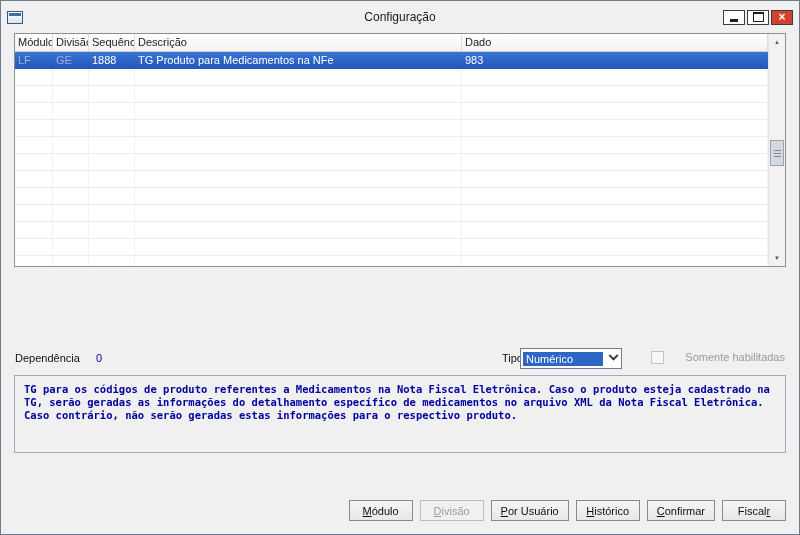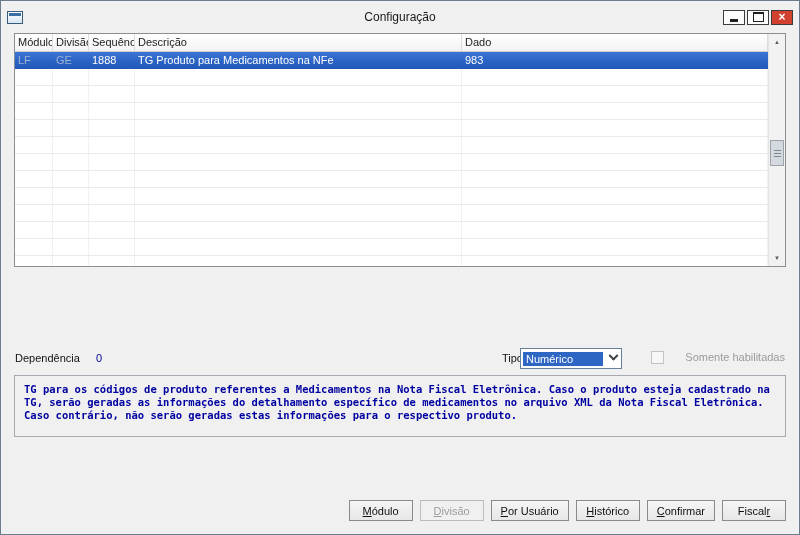--- a/index.html
+++ b/index.html
@@ -52,21 +52,21 @@
   .combo { position:absolute; left:506px; top:1px; width:102px; height:21px; background:#fff;
            border:1px solid #66809a; display:flex; align-items:center; }
   .combo-text { flex:1; margin:2px; background:#2e66c4; color:#fff; padding:1px 3px; white-space:nowrap; overflow:hidden; }
   .combo-btn { width:16px; align-self:stretch; display:flex; align-items:center; justify-content:center; background:#fff; }
   .combo-arrow { width:7px; height:7px; border-right:2px solid #3a3f44; border-bottom:2px solid #3a3f44;
                  transform: rotate(45deg) translate(-2px,-2px); }
   .chk-group { position:absolute; right:1px; top:4px; display:flex; align-items:flex-start; gap:21px; color:#9b9b9b; }
   .checkbox { width:13px; height:13px; border:1px solid #c3c3c3; background:#f7f7f7; }
 
   
-  .desc { position:absolute; top:374px; left:13px; right:13px; height:62px; border:1px solid #a6aab0;
+  .desc { position:absolute; top:374px; left:13px; right:13px; height:78px; border:1px solid #a6aab0;
           background:#f0f0f0; padding:7px 9px; font-family:"DejaVu Sans Mono", monospace; font-weight:bold;
           font-size:10.5px; line-height:13px; color:#0000a0; overflow:hidden; }
 
   
   .buttons { position:absolute; left:13px; right:13px; top:499px; display:flex; justify-content:flex-end; gap:7px; }
   .btn { min-width:64px; height:21px; padding:0 9px; background:linear-gradient(#f5f5f5,#e7e7e7);
          border:1px solid #8a8a8a; font-family:"Liberation Sans", sans-serif; font-size:11px; color:#111;
          display:inline-flex; align-items:center; justify-content:center; cursor:default; }
   .btn .key { text-decoration:underline; }
   .btn.disabled { color:#9c9c9c; border-color:#bcbcbc; background:#f0f0f0; }

